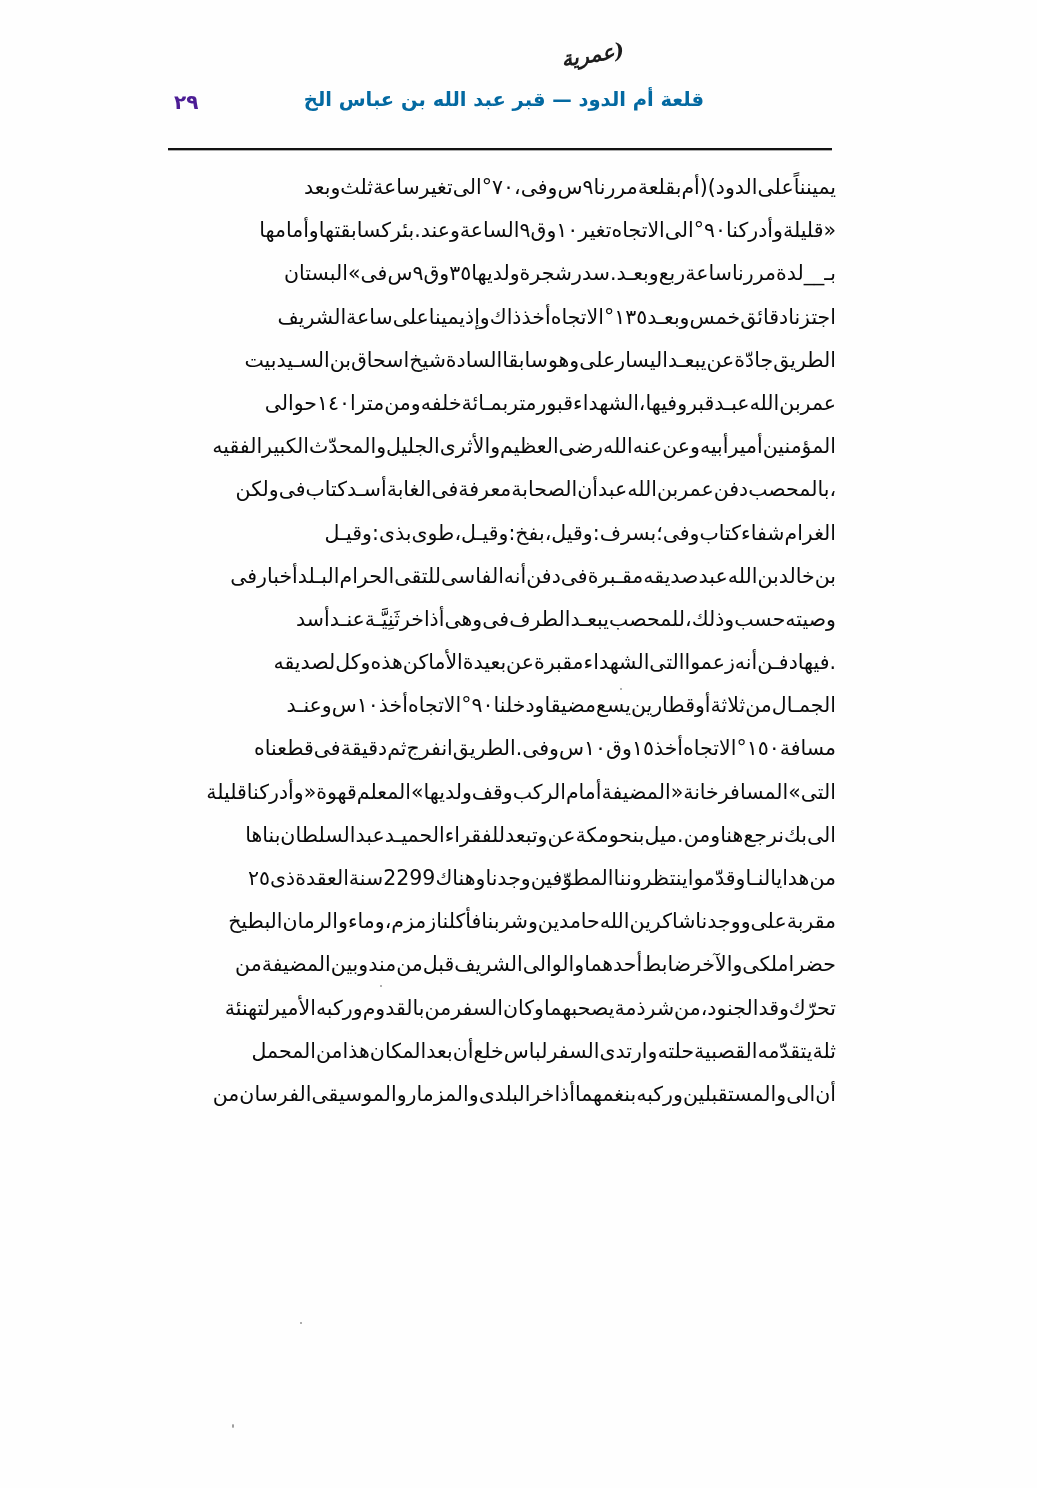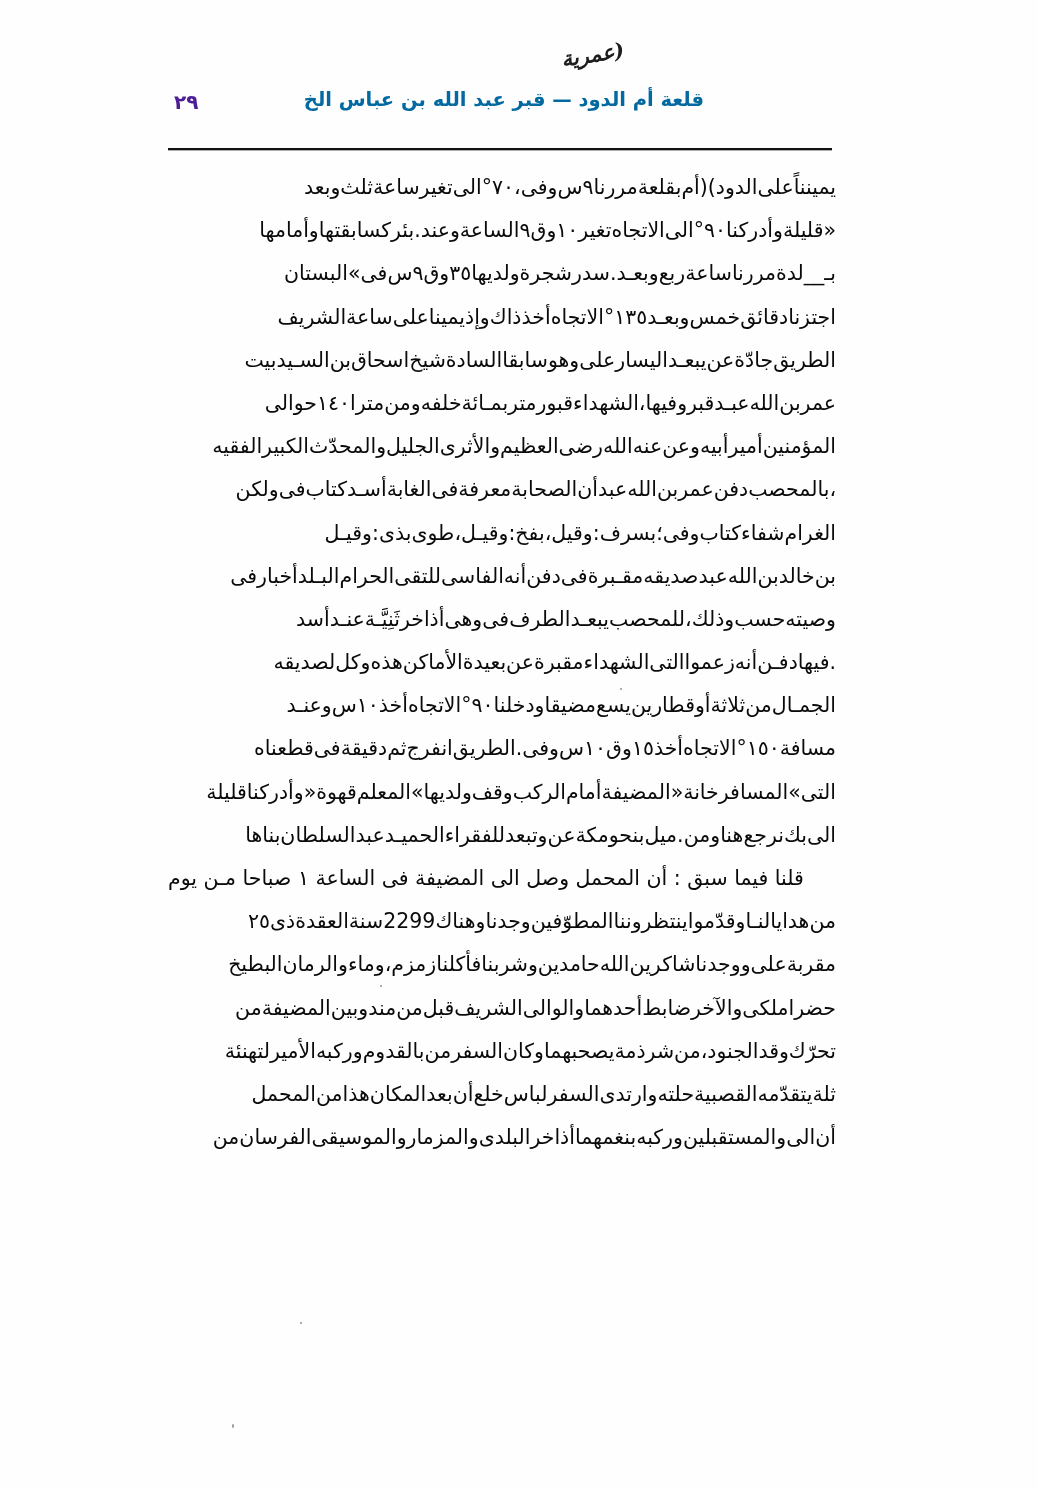--- a/index.html
+++ b/index.html
@@ -421,21 +421,20 @@
           <span class="w">.</span>
           <span class="w">ومن</span>
           <span class="w">هنا</span>
           <span class="w">نرجع</span>
           <span class="w">بك</span>
           <span class="w">الى</span>
         </div>
     </div>
 
     <div class="para">
-      <div class="line indent">قلنا فيما سبق :  أن المحمل وصل الى المضيفة فى الساعة ١ صباحا مـن يوم</div>
       <div class="line justify">
           <span class="w">٢٥</span>
           <span class="w">ذى</span>
           <span class="w">العقدة</span>
           <span class="w">سنة</span>
           <span class="w">2299</span>
           <span class="w">وهناك</span>
           <span class="w">وجدنا</span>
           <span class="w">المطوّفين</span>
           <span class="w">ينتظروننا</span>

